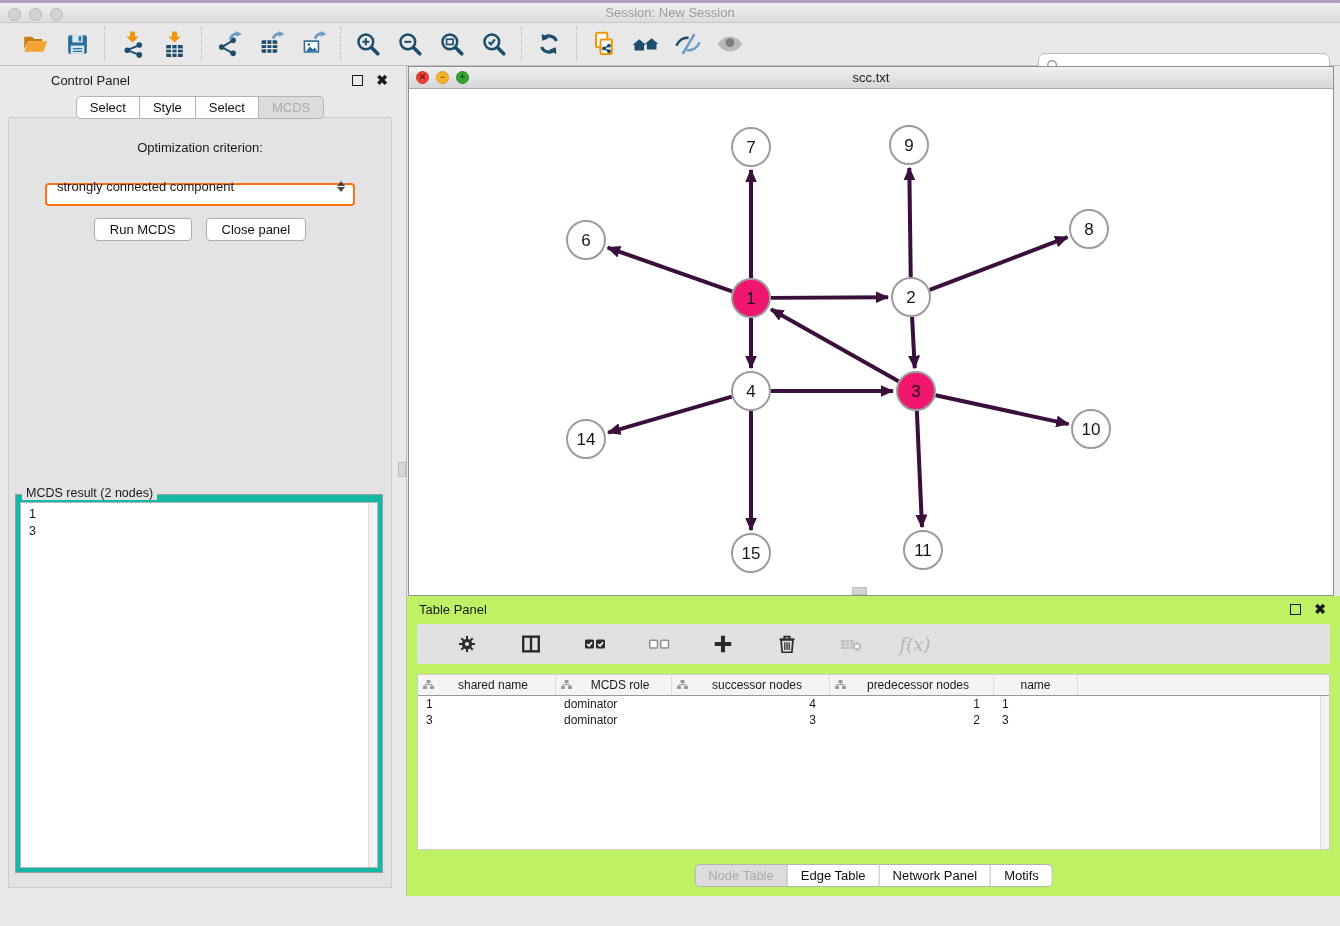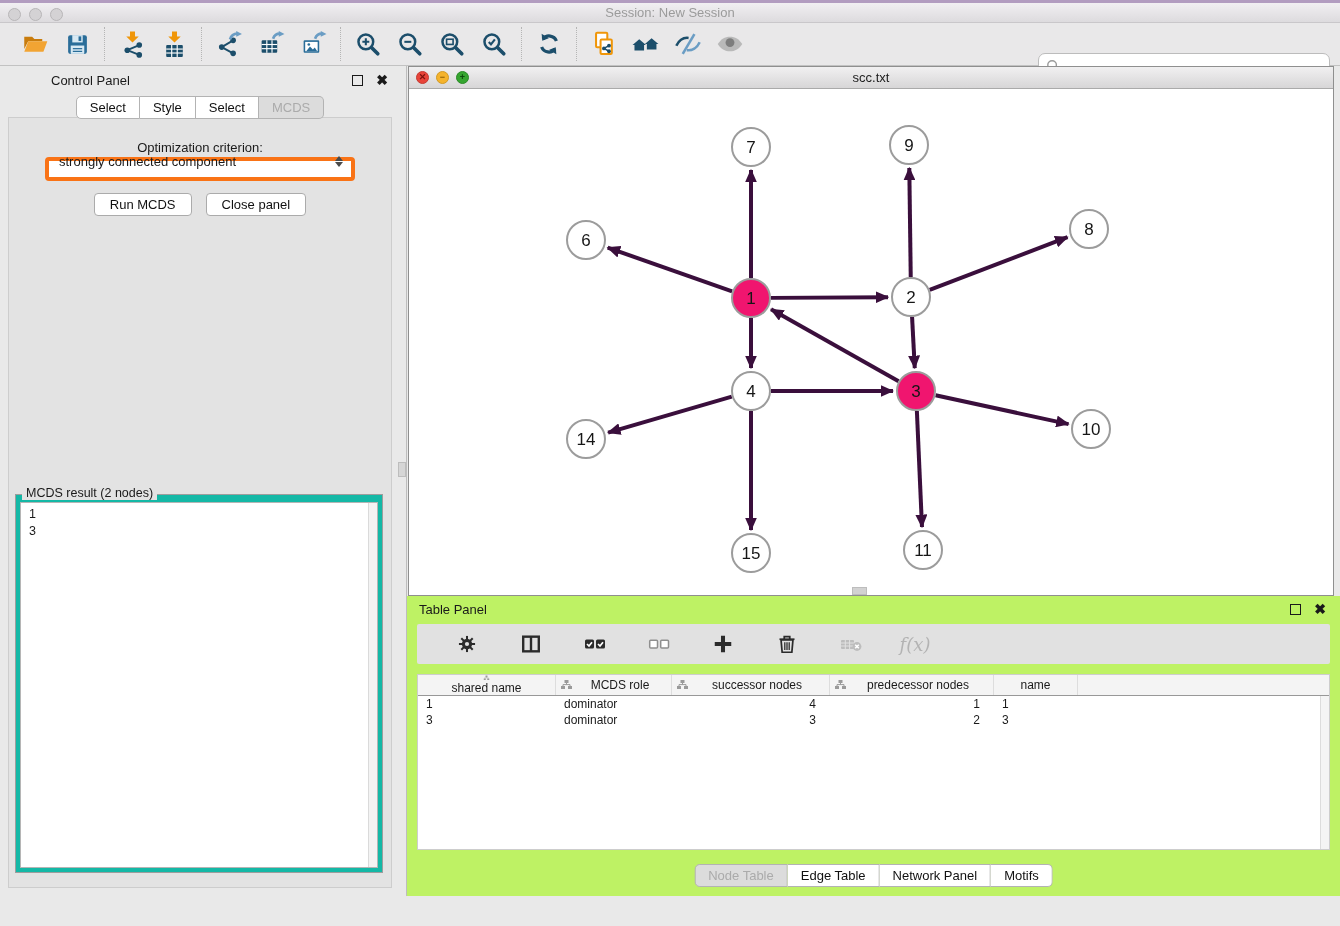--- a/index.html
+++ b/index.html
@@ -32,21 +32,21 @@
   .ph-icons { display:flex; gap:13px; align-items:center; }
   .float-box { width:11px; height:11px; border:1.6px solid #1a1a1a; background:transparent; }
   .close-x { font-size:14px; font-weight:bold; color:#1a1a1a; line-height:11px; }
   .cp-tabs { display:flex; justify-content:center; margin-top:2px; position:relative; z-index:2; }
   .tab { font-size:13px; padding:3px 13px; background:#fff; border:1px solid #b3b3b3; border-left:none; color:#111; cursor:default; font-family:"Liberation Sans",sans-serif; }
   .tab:first-child { border-left:1px solid #b3b3b3; border-radius:5px 0 0 5px; }
   .tab:last-child { border-radius:0 5px 5px 0; }
   .tab.active { background:#dcdcdc; color:#ababab; }
   .cp-content { position:absolute; left:8px; right:8px; top:51px; bottom:8px; background:#e3e3e3; border:1px solid #cdcdcd; }
   .opt-label { text-align:center; margin-top:22px; font-size:13px; }
-  .dropdown { width:310px; height:23px; margin:2px auto 0; background:#fff; border:4px solid #f97316; border-radius:4px;
+  .dropdown { width:310px; height:23px; margin:28px auto 0; background:#fff; border:2px solid #f97316; border-radius:4px;
     display:flex; align-items:center; padding:0 8px 16px 10px; font-size:13px; }
   .dropdown .dd-label { flex:1; }
   .dd-arrows { display:flex; flex-direction:column; gap:1px; align-items:center; }
   .dd-arrows i { width:0; height:0; border-left:4px solid transparent; border-right:4px solid transparent; display:block; }
   .dd-arrows .up { border-bottom:5px solid #4a4a4a; }
   .dd-arrows .down { border-top:5px solid #4a4a4a; }
   .btn-row { display:flex; justify-content:center; gap:14px; margin-top:12px; }
   .push-btn { background:#fff; border:1px solid #ababab; border-radius:4px; font-size:13px; padding:3px 15px; color:#111; font-family:"Liberation Sans",sans-serif; }
   .result-box { position:absolute; left:6px; right:8px; top:376px; bottom:14px; border:1px solid #9d9d9d; background:#14b8a6; }
   .result-legend { position:absolute; top:-9px; left:6px; background:#e3e3e3; font-size:12.5px; padding:0 4px; }
@@ -458,21 +458,21 @@
           <circle cx="18" cy="14.5" r="4.4" fill="#bdbdbd"></circle>
           <path d="M16.2 12.7l3.6 3.6M19.8 12.7l-3.6 3.6" stroke="#fff" stroke-width="1.5"></path>
         </svg>
       </span>
       <span class="tp-tool">
         <span class="fx-label">f(x)</span>
       </span>
     </div>
     <div class="tp-table">
       <div class="tp-header" id="tp-header">
-          <div class="th-cell" style="width: 138px; flex-direction: column;">
+          <div class="th-cell" style="width: 138px;">
             <svg width="13" height="12" viewBox="0 0 13 12">
               <g fill="#9a9a9a">
                 <rect x="4.5" y="1" width="4" height="3"></rect>
                 <rect x="1" y="7" width="4" height="3"></rect>
                 <rect x="8" y="7" width="4" height="3"></rect>
               </g>
               <path d="M6.5 4v1.6M3 7V5.6h7V7" stroke="#9a9a9a" fill="none" stroke-width="1"></path>
             </svg>
             <span class="th-label">shared name</span>
           </div>

